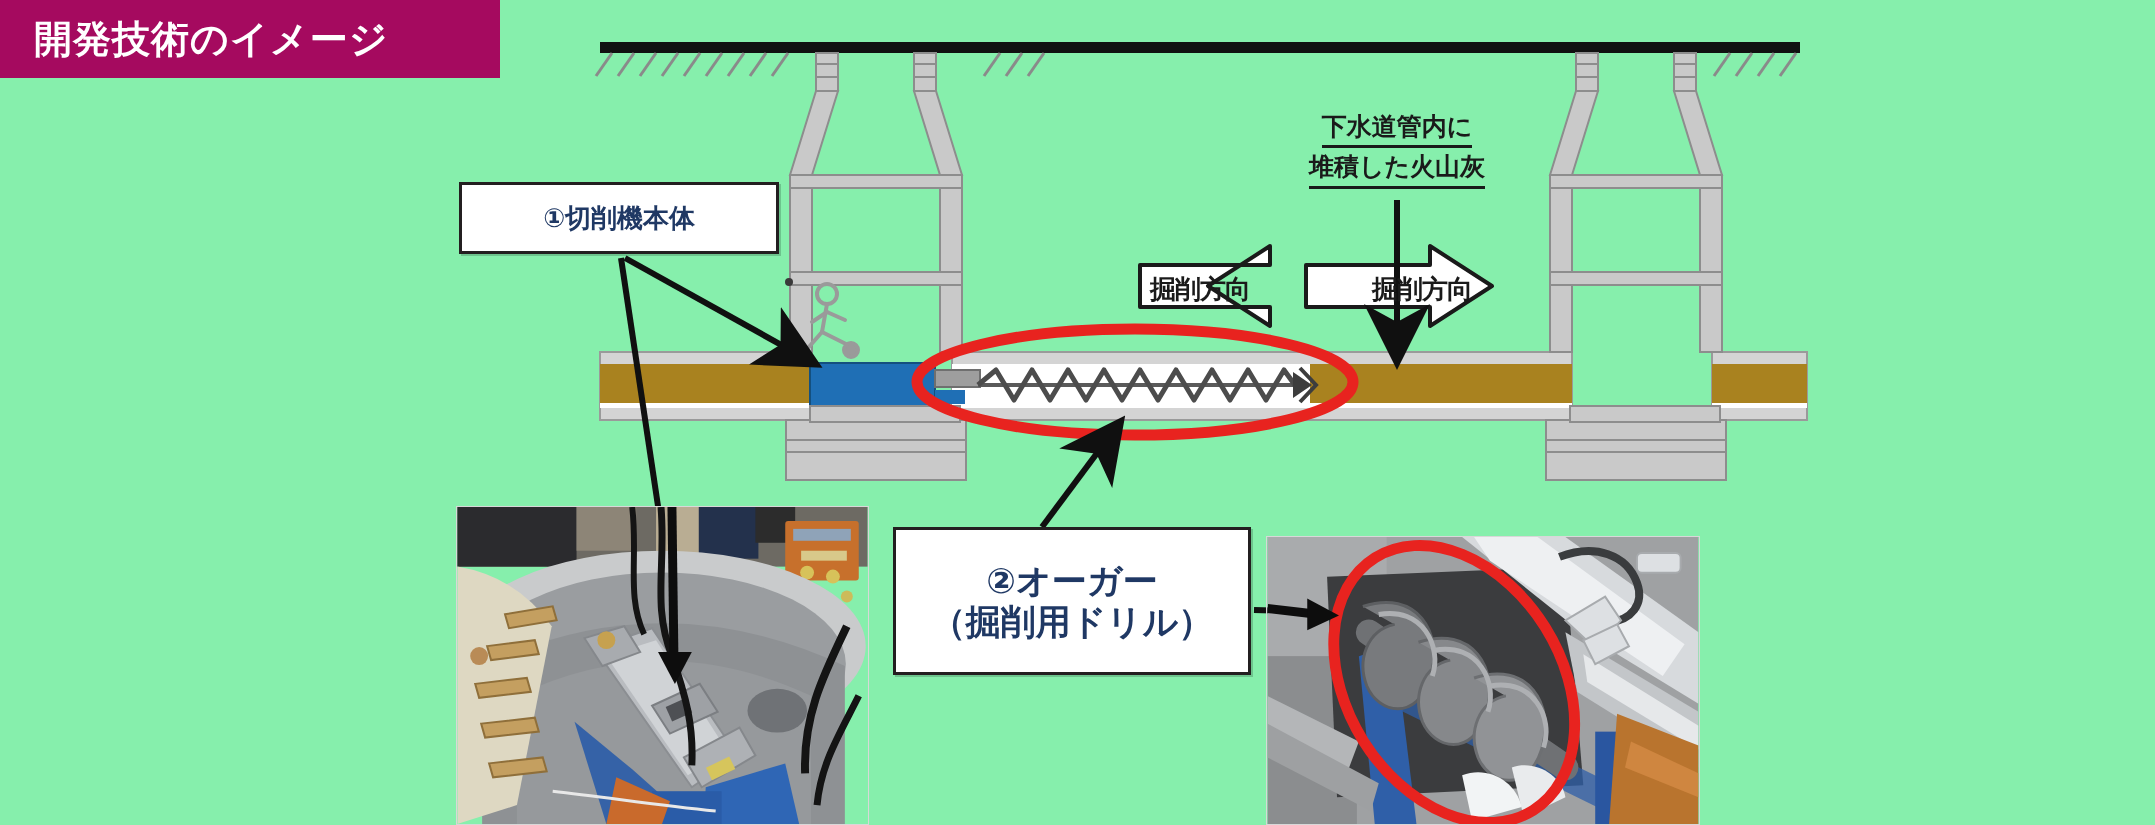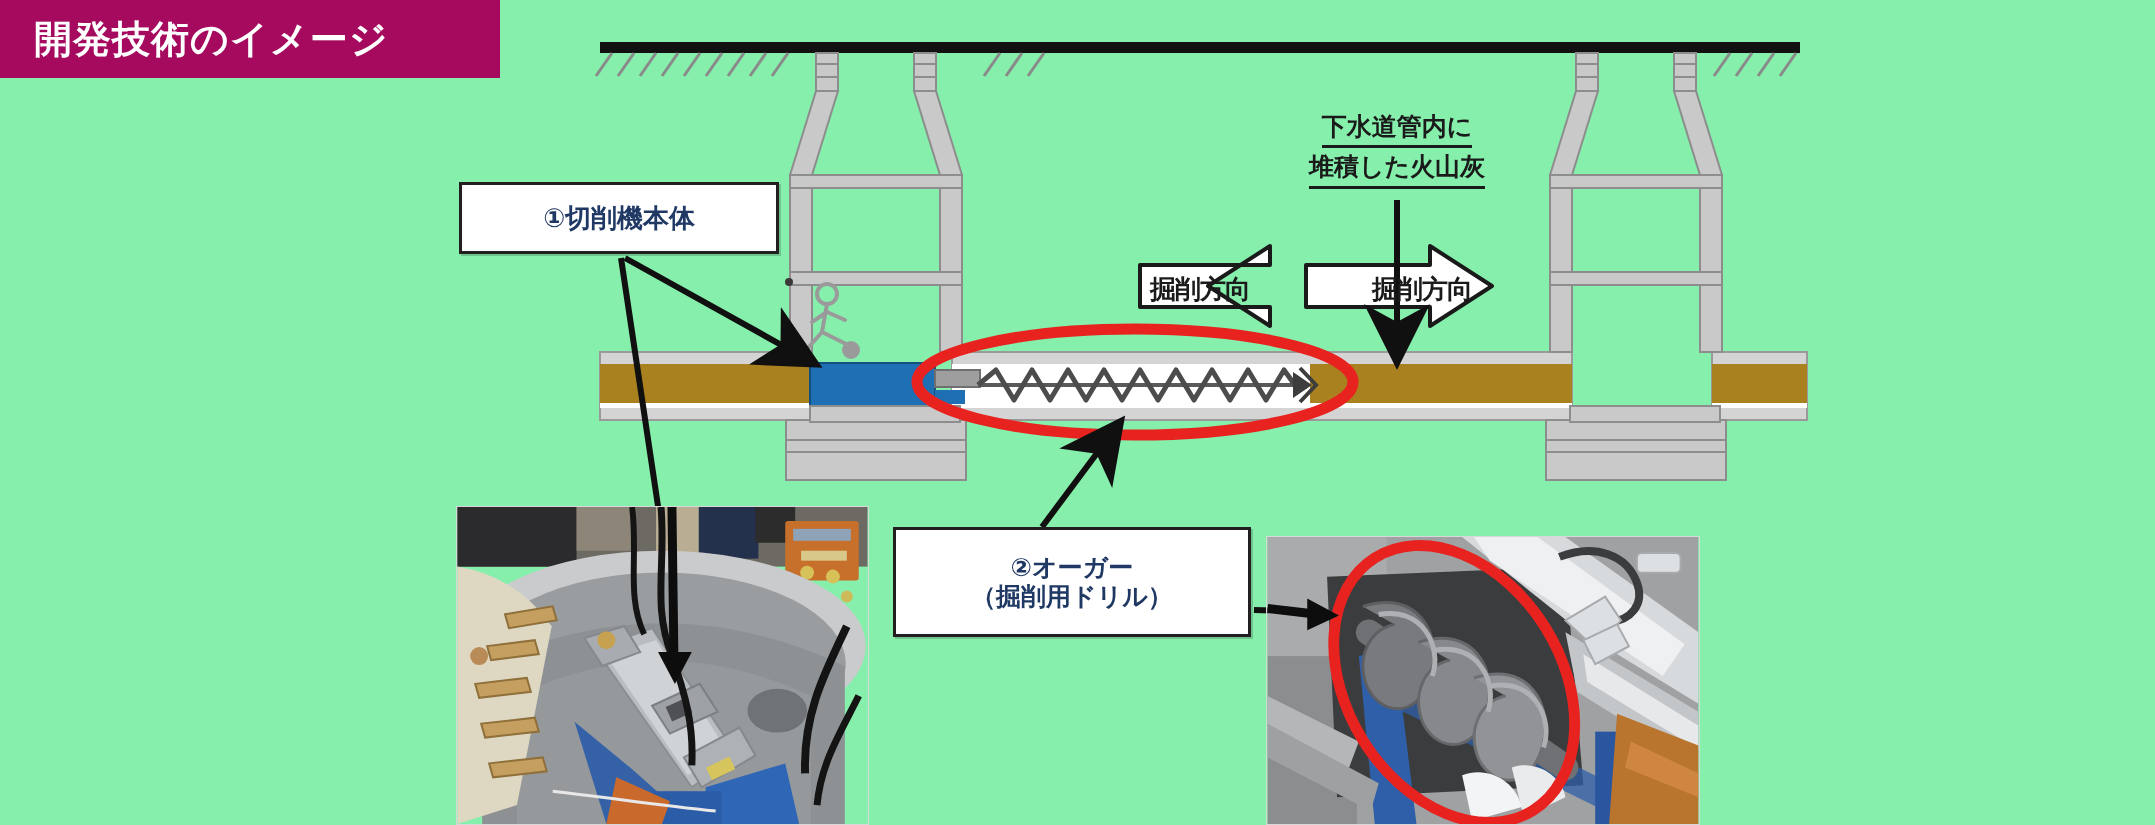--- a/index.html
+++ b/index.html
@@ -42,22 +42,22 @@
     line-height: 1.18;
     box-shadow: 2px 2px 0 rgba(0,0,0,0.18);
   }
   .callout .ln { white-space: nowrap; }
 
   #callout-1 {
     left: 459px; top: 182px; width: 320px; height: 72px;
     font-size: 26px;
   }
   #callout-2 {
-    left: 893px; top: 527px; width: 358px; height: 110px;
-    font-size: 25px;
+    left: 893px; top: 527px; width: 358px; height: 148px;
+    font-size: 35px;
   }
 
   
   #ash-label {
     position: absolute;
     left: 1232px; top: 108px;
     width: 330px;
     text-align: center;
     color: #1a1a1a;
     font-size: 25px;

